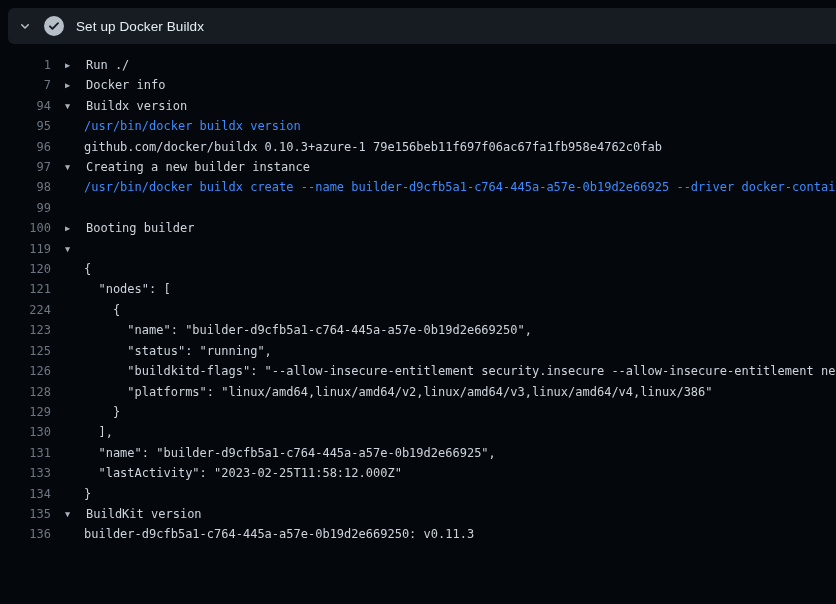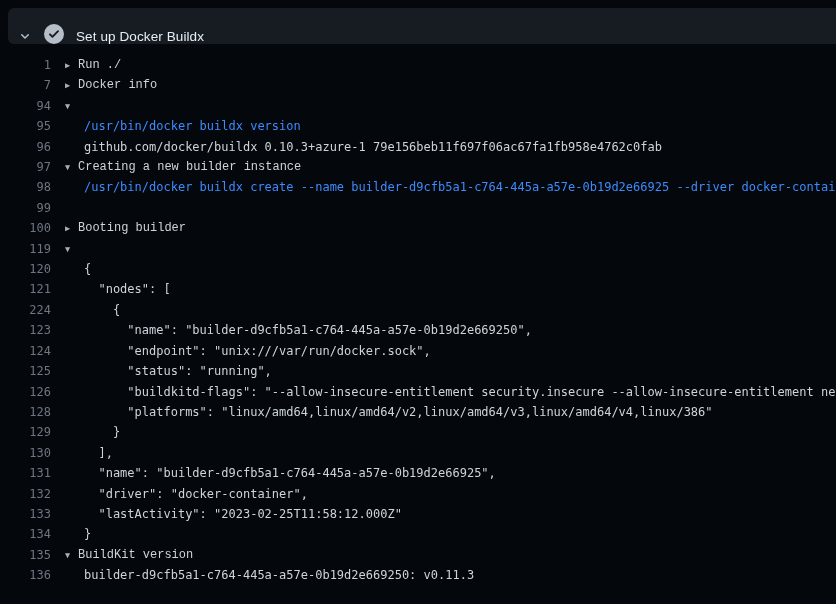--- a/index.html
+++ b/index.html
@@ -11,21 +11,21 @@
   }
 
   
   .step-header {
     position: absolute;
     left: 8px; top: 8px; right: 0;
     height: 36px;
     background: #171c23;
     border-radius: 6px 0 0 6px;
     display: flex;
-    align-items: flex-end;
+    align-items: center;
     padding-left: 9px;
     cursor: pointer;
   }
   .chev { width: 16px; height: 16px; flex: 0 0 auto; display: block; }
   .statuscircle { width: 20px; height: 20px; margin-left: 11px; flex: 0 0 auto; display: block; }
   .step-title {
     margin-left: 12px;
     font-family: "Liberation Sans", "DejaVu Sans", sans-serif;
     font-size: 13.5px;
     font-weight: 400;
@@ -64,23 +64,22 @@
     font-size: 8.5px;
     line-height: 20.42px;
     cursor: pointer;
   }
   .tx {
     position: absolute;
     left: 84px; top: 0;
     color: #cdd4db;
   }
   .tx.group {
-    left: 78px;
+    left: 86px;
     cursor: pointer;
-    font-family: Liberation Mono, monospace;
   }
   .tx.cmd { color: #3d8bfd; }
 </style>
 </head>
 <body>
 
 <div class="step-header">
   <svg class="chev" viewBox="0 0 16 16">
     <path fill="#b7bfc8" d="M4.22 6.22a.75.75 0 0 1 1.06 0L8 8.94l2.72-2.72a.75.75 0 1 1 1.06 1.06l-3.25 3.25a.75.75 0 0 1-1.06 0L4.22 7.28a.75.75 0 0 1 0-1.06Z"></path>
   </svg>
@@ -98,20 +97,21 @@
     <span class="tx group">Run ./</span>
   </div>
   <div class="row">
     <span class="ln">7</span>
     <span class="tg">▶</span>
     <span class="tx group">Docker info</span>
   </div>
   <div class="row">
     <span class="ln">94</span>
     <span class="tg">▼</span>
+    <span class="tx group">Buildx version</span>
   </div>
   <div class="row">
     <span class="ln">95</span>
     <span class="tx cmd">/usr/bin/docker buildx version</span>
   </div>
   <div class="row">
     <span class="ln">96</span>
     <span class="tx">github.com/docker/buildx 0.10.3+azure-1 79e156beb11f697f06ac67fa1fb958e4762c0fab</span>
   </div>
   <div class="row">
@@ -145,24 +145,20 @@
   </div>
   <div class="row">
     <span class="ln">224</span>
     <span class="tx">    {</span>
   </div>
   <div class="row">
     <span class="ln">123</span>
     <span class="tx">      "name": "builder-d9cfb5a1-c764-445a-a57e-0b19d2e669250",</span>
   </div>
   <div class="row">
-    <span class="ln">124</span>
-    <span class="tx">      "endpoint": "unix:///var/run/docker.sock",</span>
-  </div>
-  <div class="row">
     <span class="ln">125</span>
     <span class="tx">      "status": "running",</span>
   </div>
   <div class="row">
     <span class="ln">126</span>
     <span class="tx">      "buildkitd-flags": "--allow-insecure-entitlement security.insecure --allow-insecure-entitlement network.host",</span>
   </div>
   <div class="row">
     <span class="ln">128</span>
     <span class="tx">      "platforms": "linux/amd64,linux/amd64/v2,linux/amd64/v3,linux/amd64/v4,linux/386"</span>
@@ -173,24 +169,20 @@
   </div>
   <div class="row">
     <span class="ln">130</span>
     <span class="tx">  ],</span>
   </div>
   <div class="row">
     <span class="ln">131</span>
     <span class="tx">  "name": "builder-d9cfb5a1-c764-445a-a57e-0b19d2e66925",</span>
   </div>
   <div class="row">
-    <span class="ln">132</span>
-    <span class="tx">  "driver": "docker-container",</span>
-  </div>
-  <div class="row">
     <span class="ln">133</span>
     <span class="tx">  "lastActivity": "2023-02-25T11:58:12.000Z"</span>
   </div>
   <div class="row">
     <span class="ln">134</span>
     <span class="tx">}</span>
   </div>
   <div class="row">
     <span class="ln">135</span>
     <span class="tg">▼</span>

